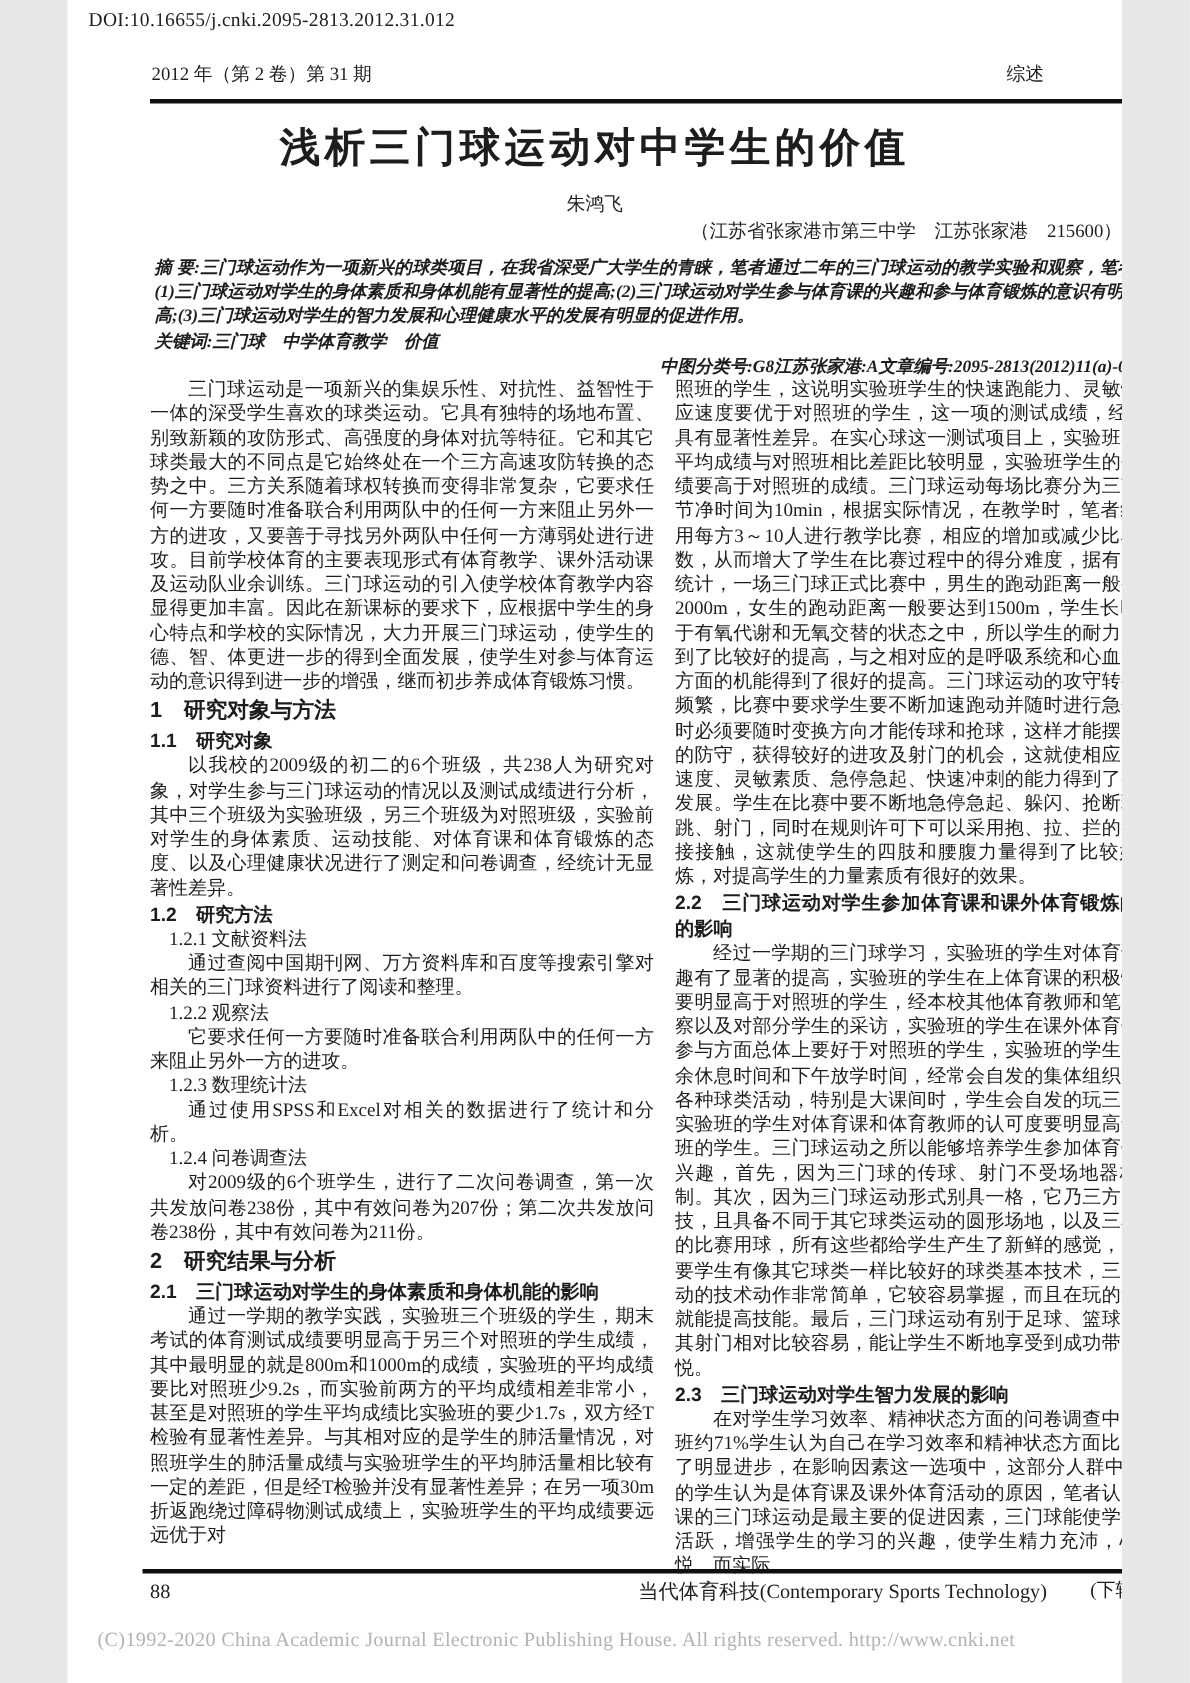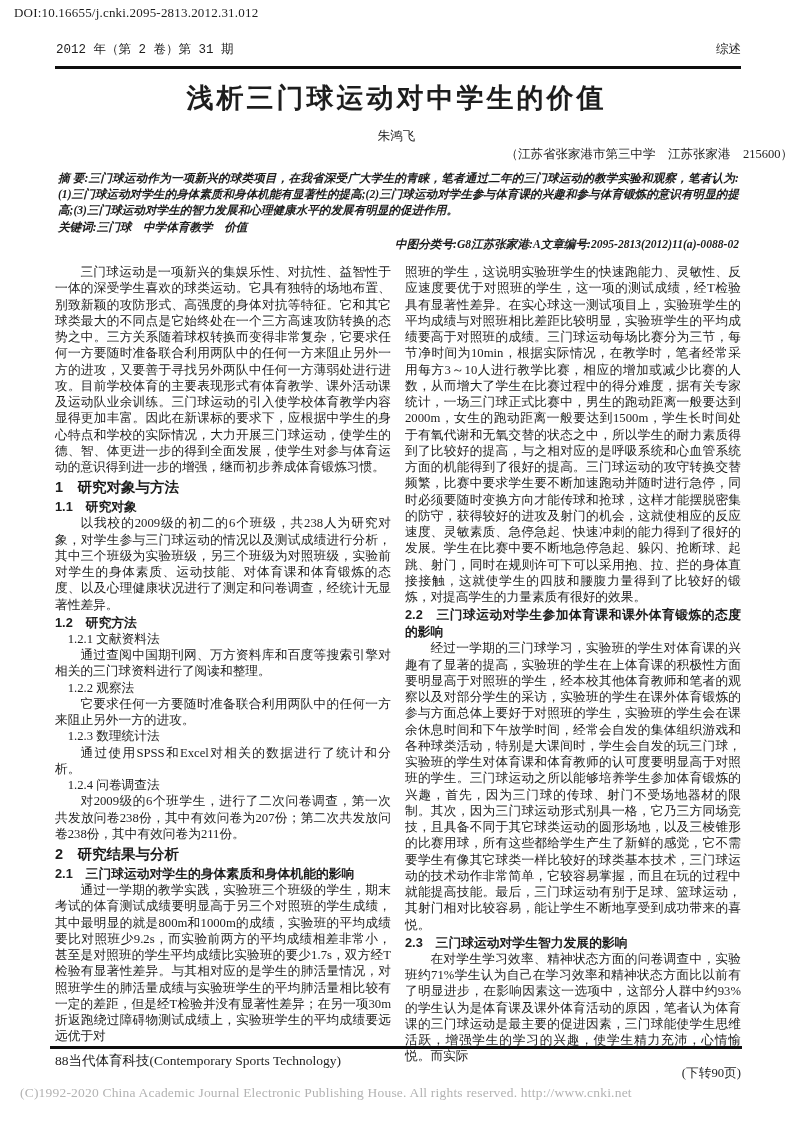--- a/index.html
+++ b/index.html
@@ -1,43 +1,43 @@
 <!DOCTYPE html>
 <html><head>
 <meta charset="utf-8">
 <style>
   html,body { margin:0; padding:0; background:#e8e8e8; }
   .page {
-    position:relative; width:793px; height:1122px; margin:0 auto;
+    position:relative; width:703px; height:1122px; margin:0 auto;
     background:#ffffff; overflow:hidden;
     font-family:"Liberation Serif","DejaVu Serif",serif; color:#1d1d1d;
   }
   .doi { position:absolute; left:14px; top:5px; font-size:13px; letter-spacing:0.2px; }
   .head-row {
     position:absolute; left:56px; right:52px; top:41px;
-    display:flex; justify-content:space-between; font-size:12.5px;font-family:Liberation Mono, monospace;
+    display:flex; justify-content:space-between; font-size:12.5px;
   }
   .head-rule { position:absolute; left:55px; top:66px; width:686px; height:3px; background:#0f0f0f; }
   .title {
     position:absolute; left:0; right:0; top:80px; text-align:center;
     font-family:"Liberation Sans","DejaVu Sans",sans-serif; font-weight:bold;
     font-size:27px; letter-spacing:3px;
   }
   .author { position:absolute; left:0; right:0; top:128px; text-align:center; font-size:12.5px; }
   .affil  { position:absolute; left:0; right:0; top:146px; text-align:right; font-size:12.5px; }
   .abstract-block {
     position:absolute; left:58px; top:171px; width:681px;
     font-style:italic; font-weight:600; font-size:11.6px; line-height:16.2px;
     text-align:justify; word-break:break-all;
   }
   .abstract-block b { font-weight:bold; }
   .kw-line { margin-top:0; }
   .meta-row { display:flex; justify-content:flex-end; margin-top:1px; font-weight:bold; }
   .columns {
-    position:absolute; left:55px; top:264px; width:686px; height:794px;
+    position:absolute; left:55px; top:251px; width:686px; height:794px;
     display:flex; gap:14px;
   }
   .col {
     width:336px; font-size:12.7px; line-height:16.25px;
     text-align:justify; word-break:break-all;
   }
   .para { margin:0; text-indent:2em; }
   .para.noindent { text-indent:0; }
   .sec1 {
     margin:3px 0 1px; font-family:"Liberation Sans","DejaVu Sans",sans-serif;
@@ -45,21 +45,21 @@
   }
   .sec2 {
     margin:1px 0 0; font-family:"Liberation Sans","DejaVu Sans",sans-serif;
     font-weight:bold; font-size:12.8px; text-indent:0; line-height:17px;
   }
   .sec3 { margin:0; text-indent:1em; }
   .cont-note { margin:0; text-align:right; text-indent:0; }
   .foot-rule { position:absolute; left:50px; top:1046px; width:692px; height:2.5px; background:#0f0f0f; }
   .foot-row {
     position:absolute; left:55px; right:50px; top:1052px;
-    display:flex; justify-content:flex-start; align-items:baseline; font-size:13.5px;
+    display:flex; justify-content:space-between; align-items:baseline; font-size:13.5px;
   }
   .copyright { position:absolute; left:20px; top:1085px; font-size:13.5px; color:#b3b3b3; letter-spacing:0.2px; }
 </style>
 </head>
 <body>
 
 <div class="page">
 
   <div class="doi">DOI:10.16655/j.cnki.2095-2813.2012.31.012</div>
 

